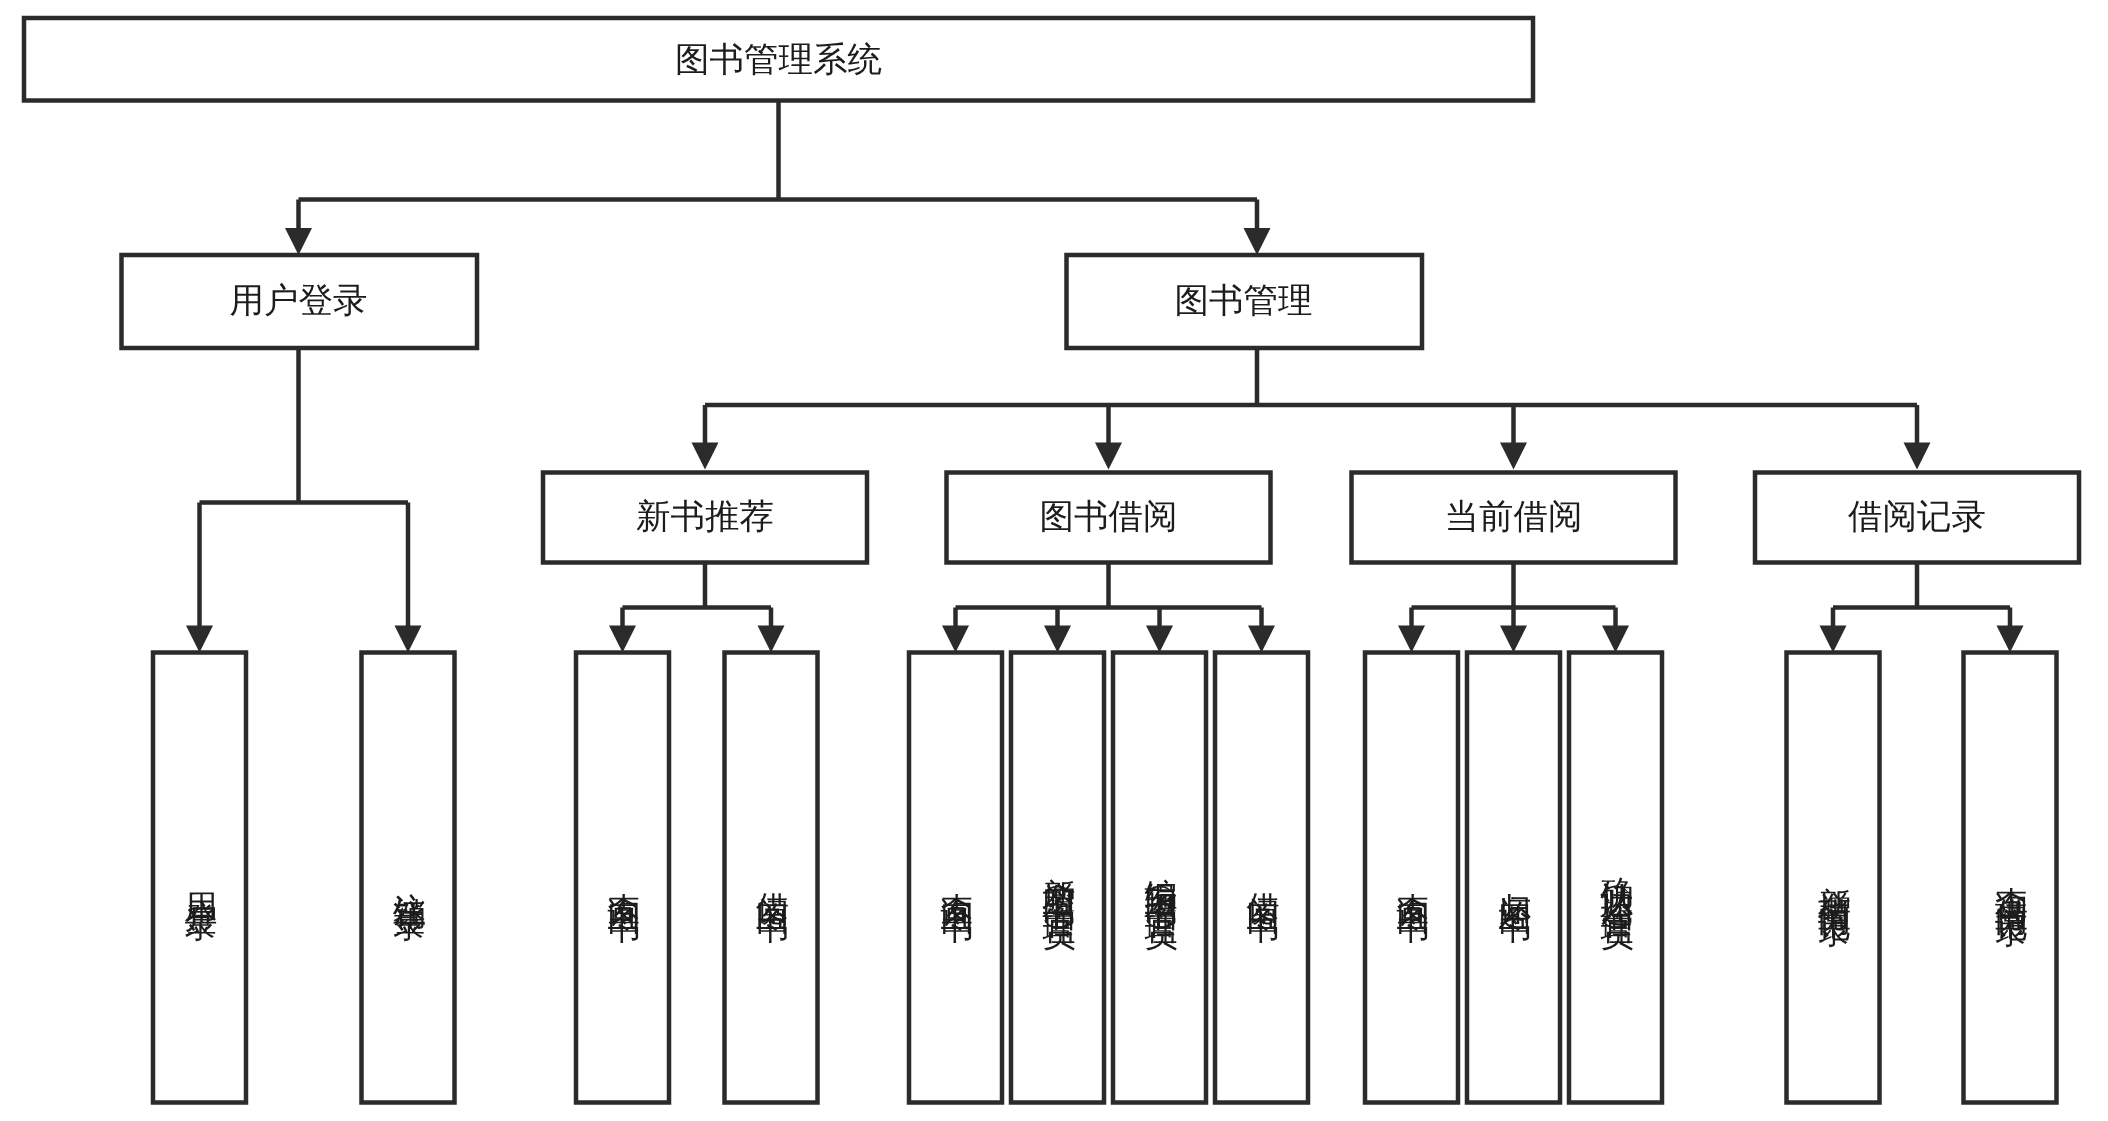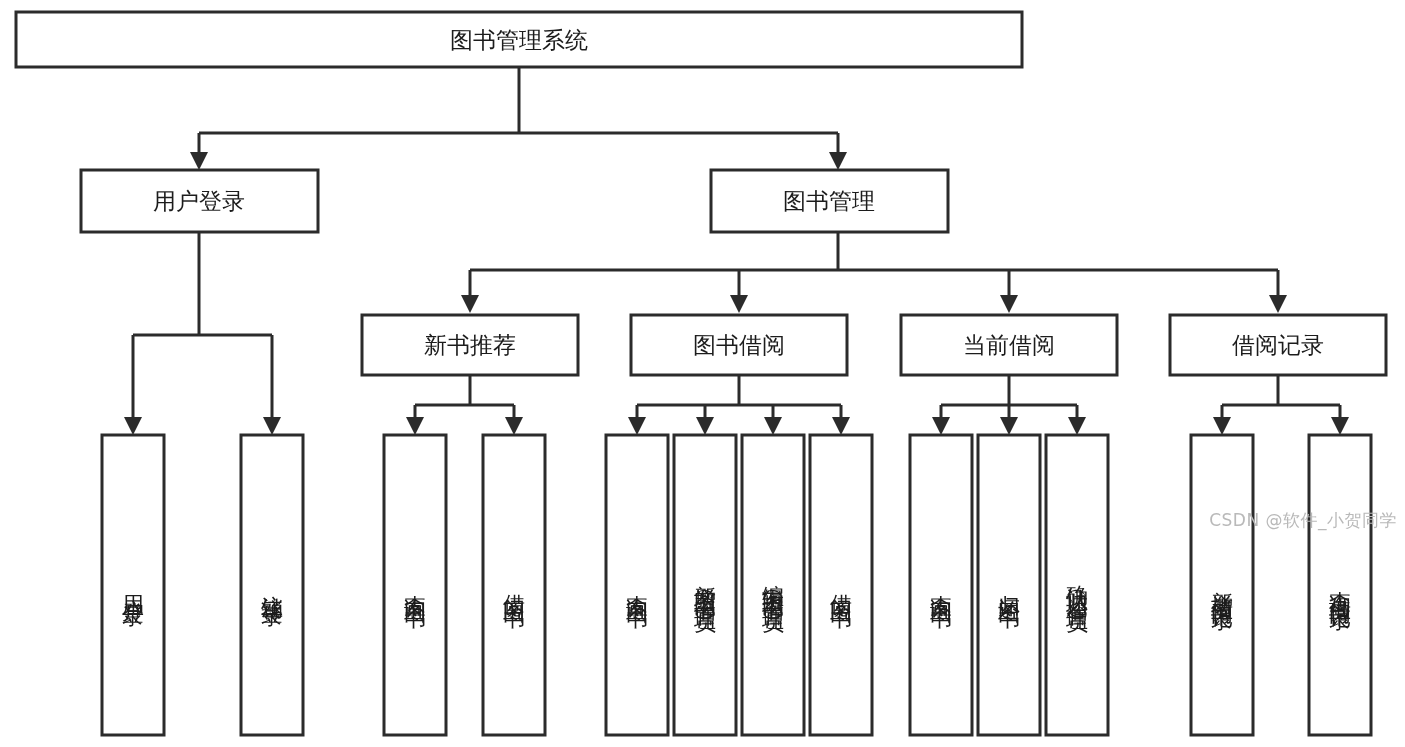--- a/index.html
+++ b/index.html
@@ -203,14 +203,13 @@
   <div class="leaf-label-box" style="left:742px;top:435px;width:62px;height:300px;">编辑图书（管理员）</div>
   <div class="leaf-label-box" style="left:810px;top:435px;width:62px;height:300px;">借阅图书</div>
 
   <div class="leaf-label-box" style="left:910px;top:435px;width:62px;height:300px;">查询图书</div>
   <div class="leaf-label-box" style="left:978px;top:435px;width:62px;height:300px;">归还图书</div>
   <div class="leaf-label-box" style="left:1046px;top:435px;width:62px;height:300px;">确认归还（管理员）</div>
 
   <div class="leaf-label-box" style="left:1191px;top:435px;width:62px;height:300px;">新增借阅记录</div>
   <div class="leaf-label-box" style="left:1309px;top:435px;width:62px;height:300px;">查询借阅记录</div>
 
-  <div class="watermark">CSDN @软件_小贺同学</div>
 </div>
 
 </body></html>

